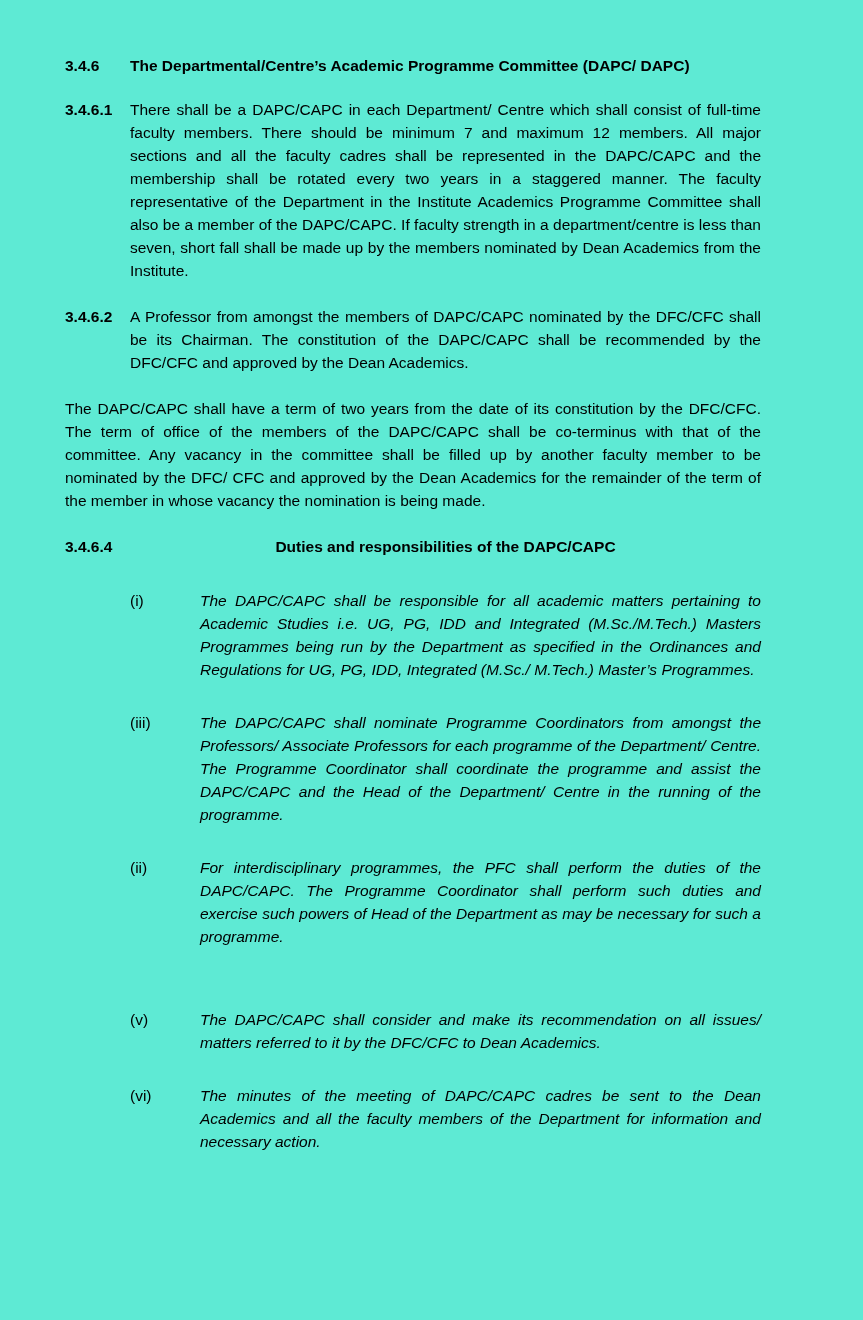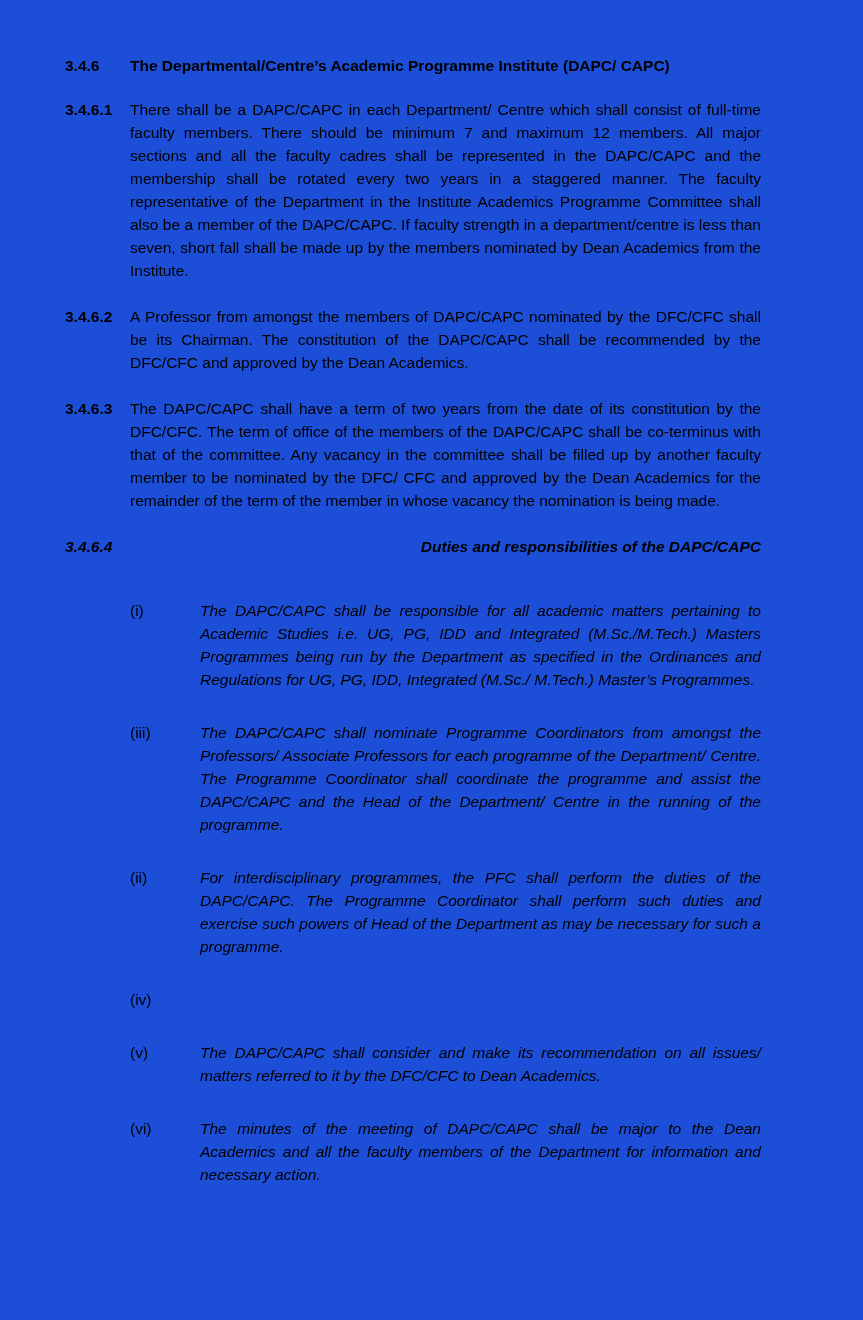--- a/index.html
+++ b/index.html
@@ -2,21 +2,21 @@
 <html><head>
 <meta charset="utf-8">
 <title>Document</title>
 <style>
   * { margin: 0; padding: 0; box-sizing: border-box; }
   html, body { background: #e8e8e8; }
   body { display: flex; justify-content: center; }
   .page {
     width: 863px;
     min-height: 1320px;
-    background: #1d4ed8;
+    background: #5eead4;
     color: #000000;
     font-family: "Liberation Sans", "DejaVu Sans", sans-serif;
     font-size: 15.5px;
     line-height: 23px;
     padding: 54px 102px 40px 65px;
   }
   .para {
     display: flex;
     margin-bottom: 23px;
   }
@@ -27,24 +27,24 @@
   }
   .para .body {
     flex: 1;
     text-align: justify;
   }
   .para.heading { margin-bottom: 21px; }
   .para.heading .body {
     font-weight: bold;
     text-align: left;
   }
-  .para.subheading { margin-bottom: 41px; font-style: italic; }
+  .para.subheading { margin-bottom: 31px; }
   .para.subheading .body {
     font-weight: bold;
-    text-align: right;
+    text-align: center;
   }
   .list {
     margin-left: 65px;
   }
   .list-item {
     display: flex;
     margin-bottom: 30px;
   }
   .list-item:last-child { margin-bottom: 4px; }
   .list-item .marker {
@@ -57,35 +57,34 @@
     font-style: italic;
   }
 </style>
 </head>
 <body>
 
 <div class="page">
 
   <div class="para heading">
     <span class="num">3.4.6</span>
-    <div class="body">The Departmental/Centre’s Academic Programme Institute (DAPC/ CAPC)</div>
+    <div class="body">The Departmental/Centre’s Academic Programme Committee (DAPC/ DAPC)</div>
   </div>
 
   <div class="para">
     <span class="num">3.4.6.1</span>
     <div class="body">There shall be a DAPC/CAPC in each Department/ Centre which shall consist of full-time faculty members. There should be minimum 7 and maximum 12 members. All major sections and all the faculty cadres shall be represented in the DAPC/CAPC and the membership shall be rotated every two years in a staggered manner.  The faculty representative of the Department in the Institute Academics Programme Committee shall also be a member of the DAPC/CAPC. If faculty strength in a department/centre is less than seven, short fall shall be made up by the members nominated by Dean Academics from the Institute.</div>
   </div>
 
   <div class="para">
     <span class="num">3.4.6.2</span>
     <div class="body">A Professor from amongst the members of DAPC/CAPC nominated by the DFC/CFC shall be its Chairman. The constitution of the DAPC/CAPC shall be recommended by the DFC/CFC and approved by the Dean Academics.</div>
   </div>
 
   <div class="para">
-    <span class="num">3.4.6.3</span>
     <div class="body">The DAPC/CAPC shall have a term of two years from the date of its constitution by the DFC/CFC. The term of office of the members of the DAPC/CAPC shall be co-terminus with that of the committee. Any vacancy in the committee shall be filled up by another faculty member to be nominated by the DFC/ CFC and approved by the Dean Academics for the remainder of the term of the member in whose vacancy the nomination is being made.</div>
   </div>
 
   <div class="para subheading">
     <span class="num">3.4.6.4</span>
     <div class="body">Duties and responsibilities of the DAPC/CAPC</div>
   </div>
 
   <div class="list">
 
@@ -98,28 +97,27 @@
       <span class="marker">(iii)</span>
       <div class="item-text">The DAPC/CAPC shall nominate Programme Coordinators from amongst the Professors/ Associate Professors for each programme of the Department/ Centre. The Programme Coordinator shall coordinate the programme and assist the DAPC/CAPC and the Head of the Department/ Centre in the running of the programme.</div>
     </div>
 
     <div class="list-item">
       <span class="marker">(ii)</span>
       <div class="item-text">For interdisciplinary programmes, the PFC shall perform the duties of the DAPC/CAPC. The Programme Coordinator shall perform such duties and exercise such powers of Head of the Department as may be necessary for such a programme.</div>
     </div>
 
     <div class="list-item">
-      <span class="marker">(iv)</span>
     </div>
 
     <div class="list-item">
       <span class="marker">(v)</span>
       <div class="item-text">The DAPC/CAPC shall consider and make its recommendation on all issues/ matters referred to it by the DFC/CFC to Dean Academics.</div>
     </div>
 
     <div class="list-item">
       <span class="marker">(vi)</span>
-      <div class="item-text">The minutes of the meeting of DAPC/CAPC shall be major to the Dean Academics and all the faculty members of the Department for information and necessary action.</div>
+      <div class="item-text">The minutes of the meeting of DAPC/CAPC cadres be sent to the Dean Academics and all the faculty members of the Department for information and necessary action.</div>
     </div>
 
   </div>
 
 </div>
 
 </body></html>

